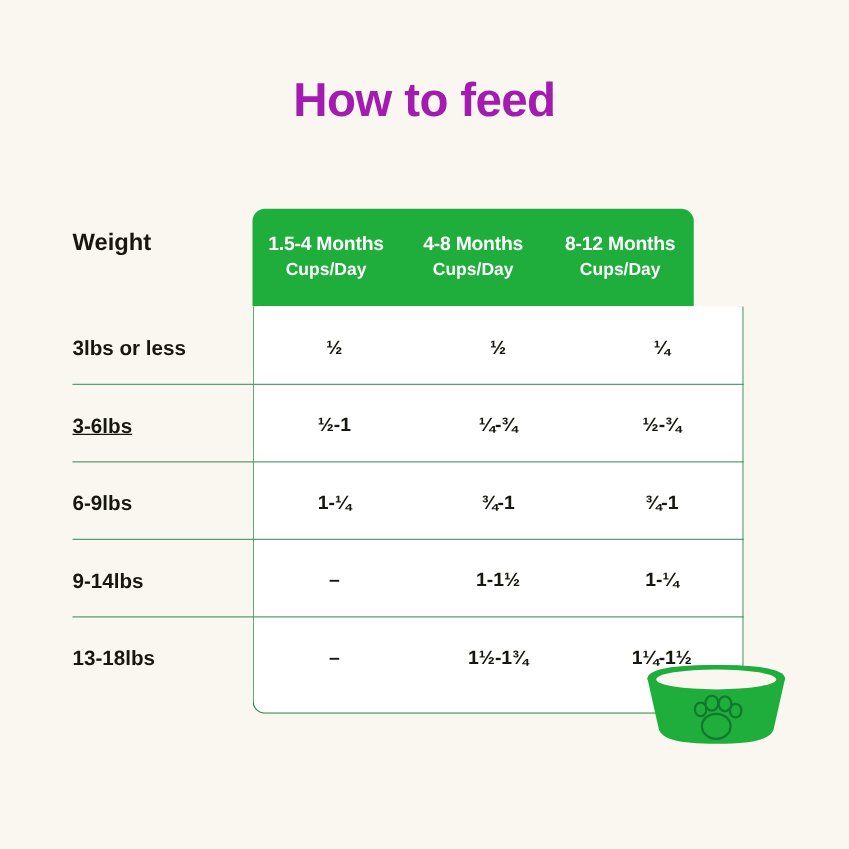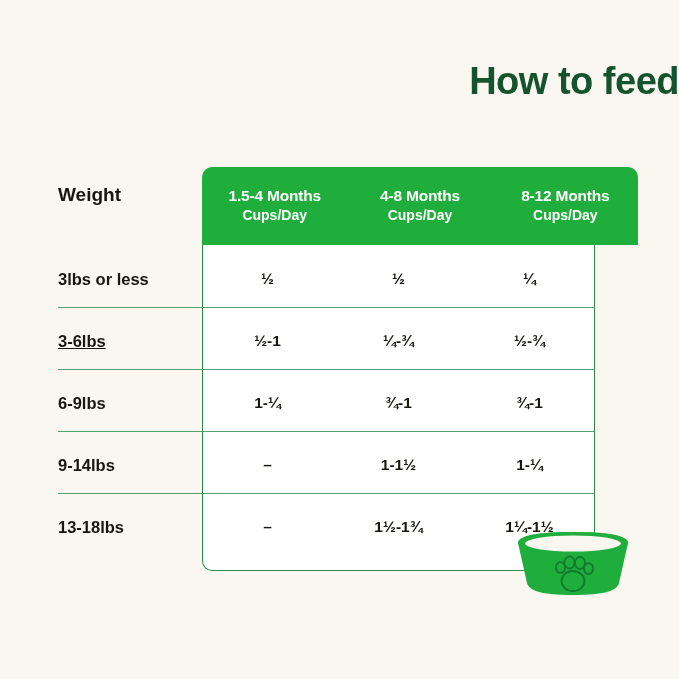--- a/index.html
+++ b/index.html
@@ -22,25 +22,25 @@
     height: 679px;
     background: #faf7f1;
   }
 
   
   .page-title {
     position: absolute;
     left: 0;
     top: 60px;
     width: 679px;
-    text-align: right;
+    text-align: center;
     font-size: 38px;
     font-weight: bold;
     letter-spacing: -0.5px;
-    color: #14532d;
+    color: #a21caf;
   }
 
   
   .weight-label {
     position: absolute;
     left: 58px;
     top: 184px;
     font-size: 19px;
     font-weight: bold;
     color: #17160f;
@@ -54,21 +54,21 @@
     top: 0;
     width: 679px;
     height: 679px;
   }
 
   
   .table-header {
     position: absolute;
     left: 202px;
     top: 167px;
-    width: 436px;
+    width: 353px;
     height: 78px;
     background: #1fad3c;
     border-radius: 10px 10px 0 0;
     display: flex;
   }
   .hcell {
     flex: 1 1 0;
     display: flex;
     flex-direction: column;
     align-items: center;

